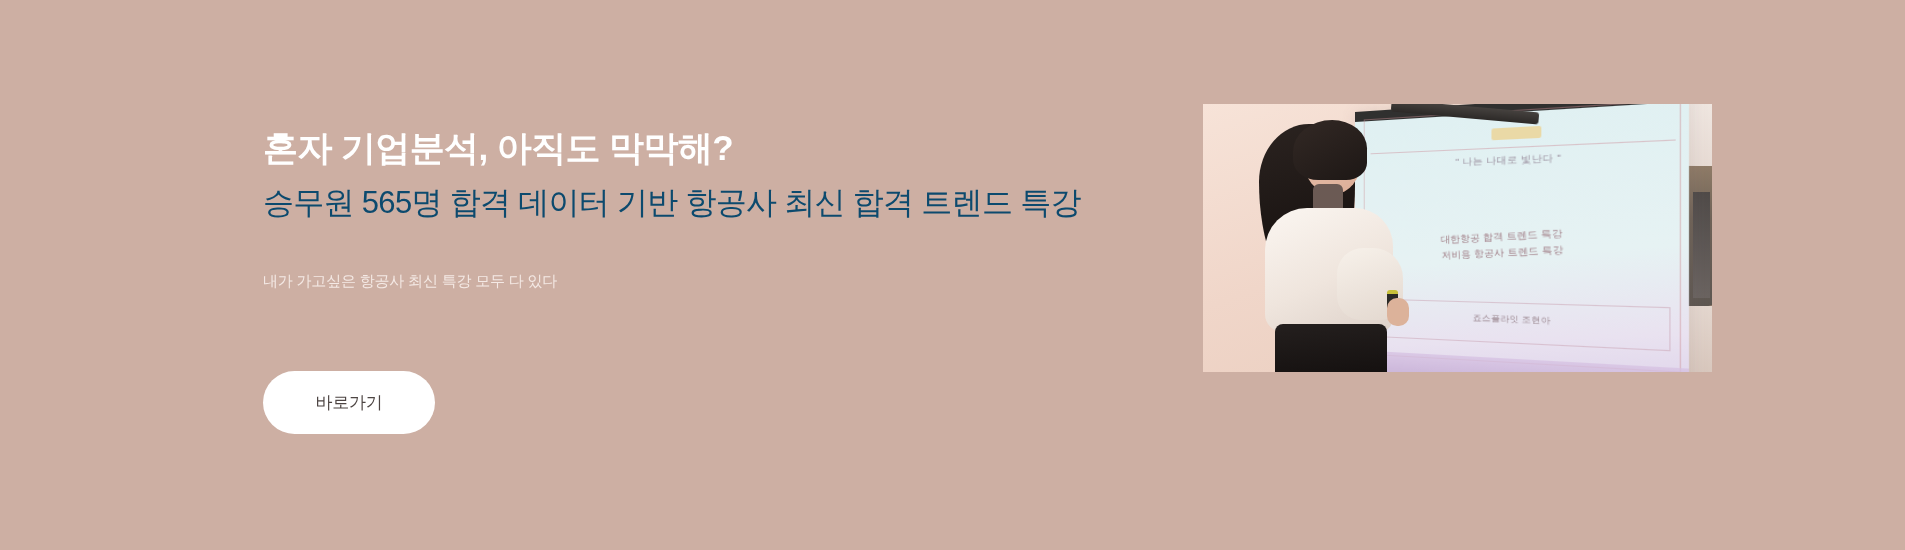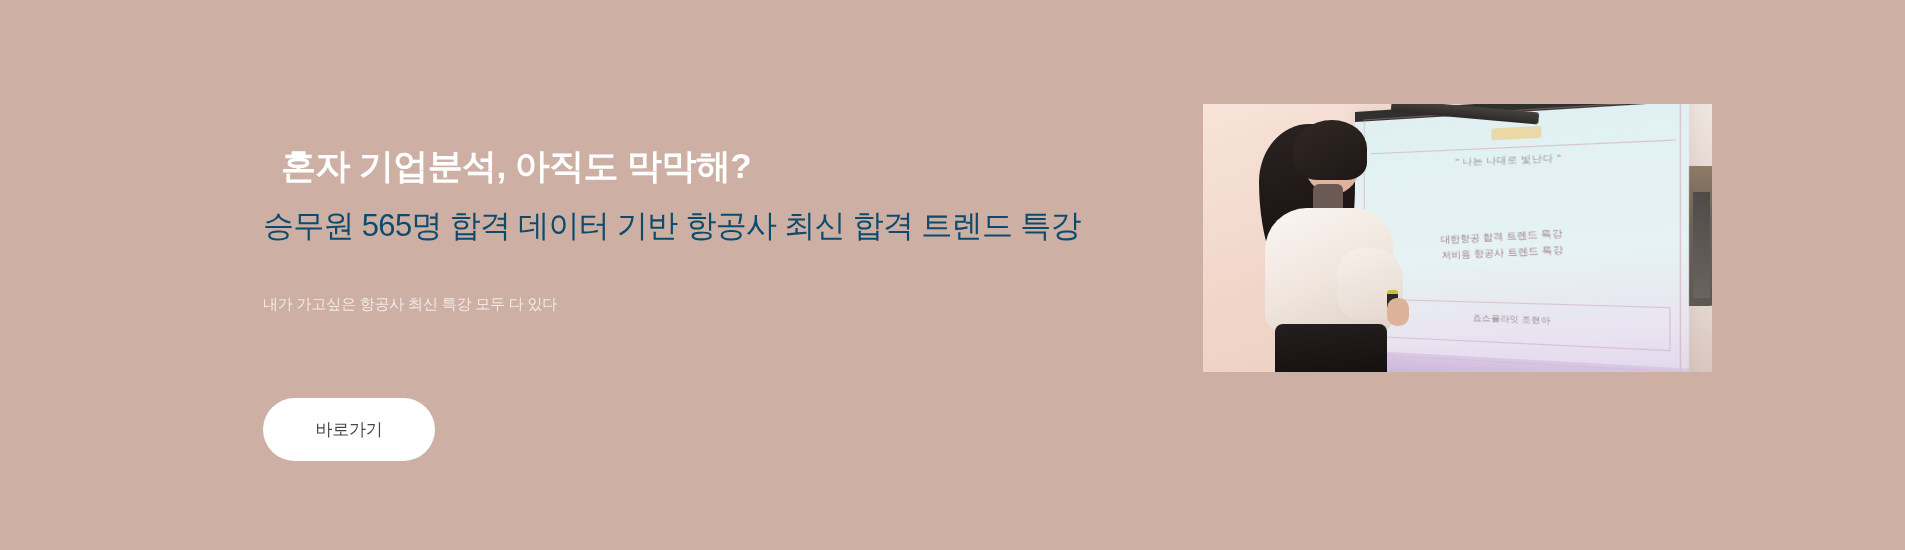--- a/index.html
+++ b/index.html
@@ -28,21 +28,21 @@
     top: 126px;
     width: 920px;
   }
 
   .headline {
     font-size: 35px;
     font-weight: 700;
     color: #ffffff;
     letter-spacing: -0.6px;
     line-height: 1.25;
-    margin: 18px;
+    margin: 0;
     white-space: nowrap;
   }
 
   .subhead {
     font-size: 31px;
     font-weight: 400;
     color: #0c4a6e;
     letter-spacing: -0.7px;
     line-height: 1.3;
     margin: 13px 0 0 0;
@@ -71,21 +71,20 @@
     color: #4c4442;
     font-family: Liberation Mono, monospace;
     font-size: 17px;
     font-weight: 400;
     letter-spacing: -0.3px;
     cursor: pointer;
     padding: 0;
     display: flex;
     align-items: center;
     justify-content: center;
-    margin-top: 27px;
   }
 
   
   .photo {
     position: absolute;
     left: 1203px;
     top: 104px;
     width: 509px;
     height: 268px;
     overflow: hidden;

